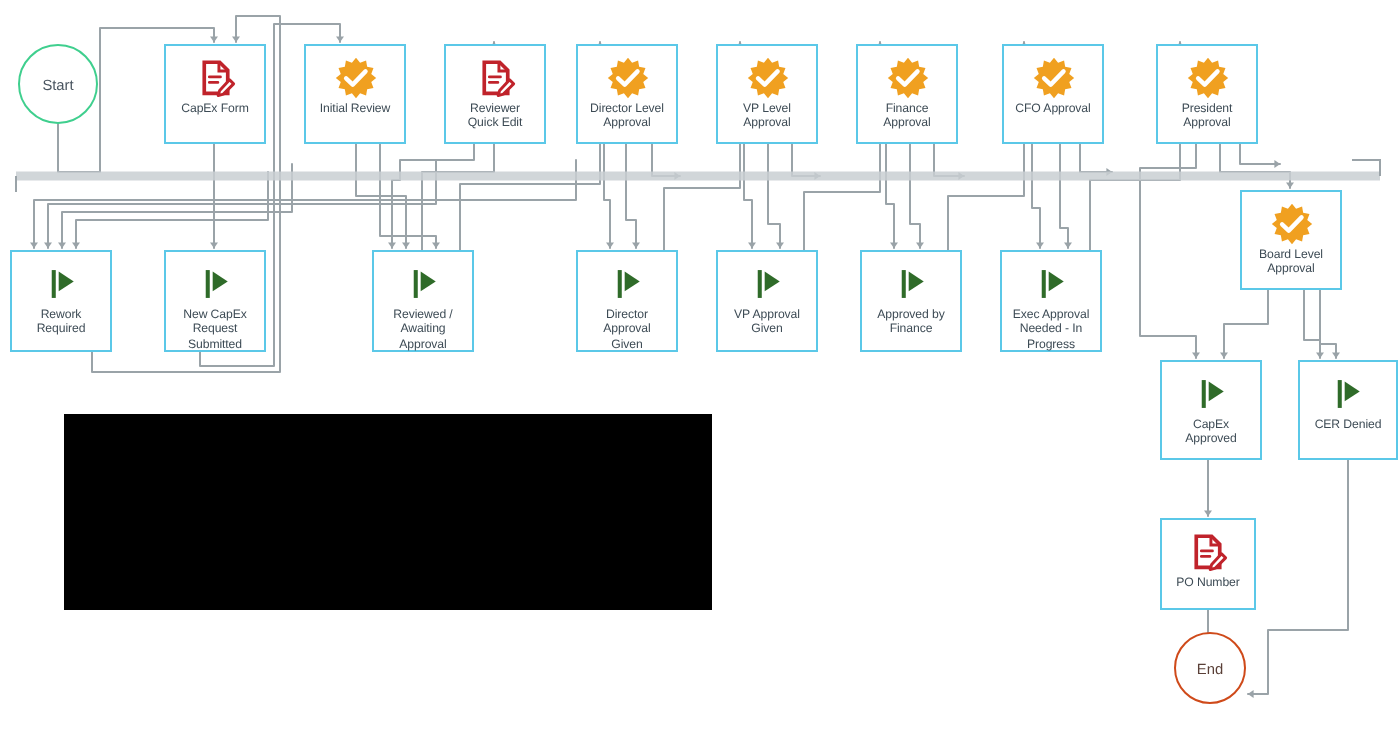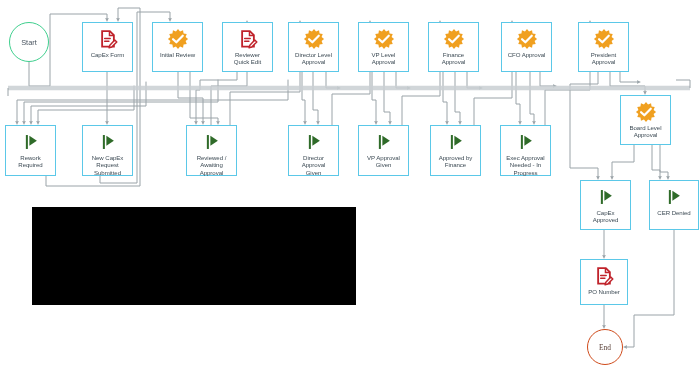--- a/index.html
+++ b/index.html
@@ -104,21 +104,21 @@
       <path d="M690,88 L690,80 L676,80"></path>
       <path d="M8,88 L8,96"></path>
     </g>
   </svg>
 
   <div id="redact" style="left: 32px; top: 207px; width: 324px; height: 98px; background: rgb(0, 0, 0);"></div>
 
   <div class="term start" style="left: 9px; top: 22px; width: 40px; height: 40px;">
     <span class="tlbl">Start</span>
   </div>
-  <div class="term end" style="left: 587px; top: 329px; width: 36px; height: 36px; font-family: Liberation Serif, serif;">
+  <div class="term end" style="left: 587px; top: 316px; width: 36px; height: 36px;">
     <span class="tlbl">End</span>
   </div>
 
   <div id="nodes">
       <div class="node" style="left: 82px; top: 22px; width: 51px; height: 50px; border-color: rgb(91, 200, 232); background: rgb(255, 255, 255);">
         <span style="display: block; line-height: 0;">
           <svg class="ico" viewBox="0 0 24 24">
             <path d="M5.6,3.4 L14.0,3.4 L18.4,7.8 L18.4,20.4 L5.6,20.4 Z" fill="none" stroke="#c0232b" stroke-width="2"></path>
             <path d="M13.6,3.6 L13.6,8.2 L18.2,8.2" fill="none" stroke="#c0232b" stroke-width="1.6"></path>
             <path d="M8.4,11.4 L14.4,11.4 M8.4,14.4 L13.0,14.4" stroke="#c0232b" stroke-width="1.6" stroke-linecap="round"></path>

